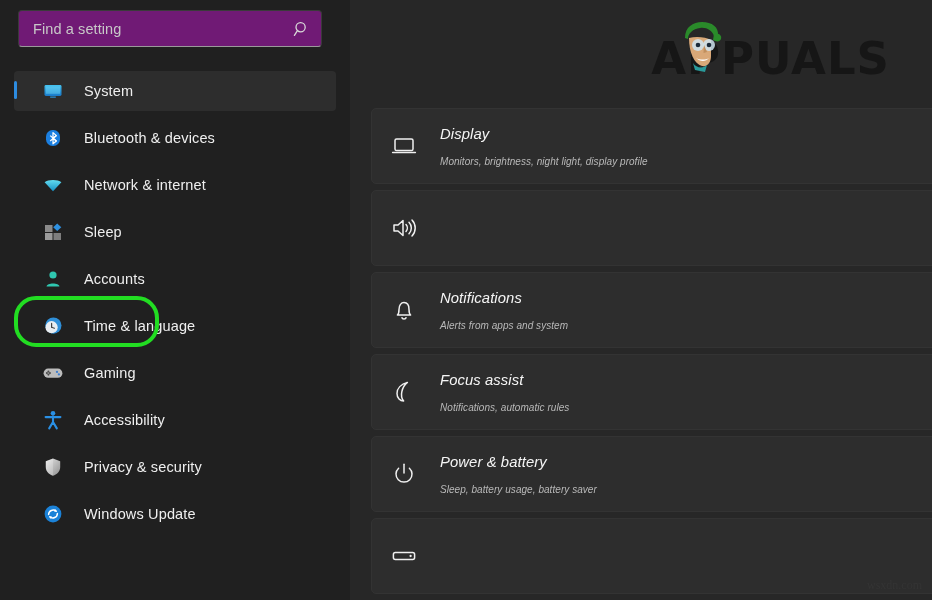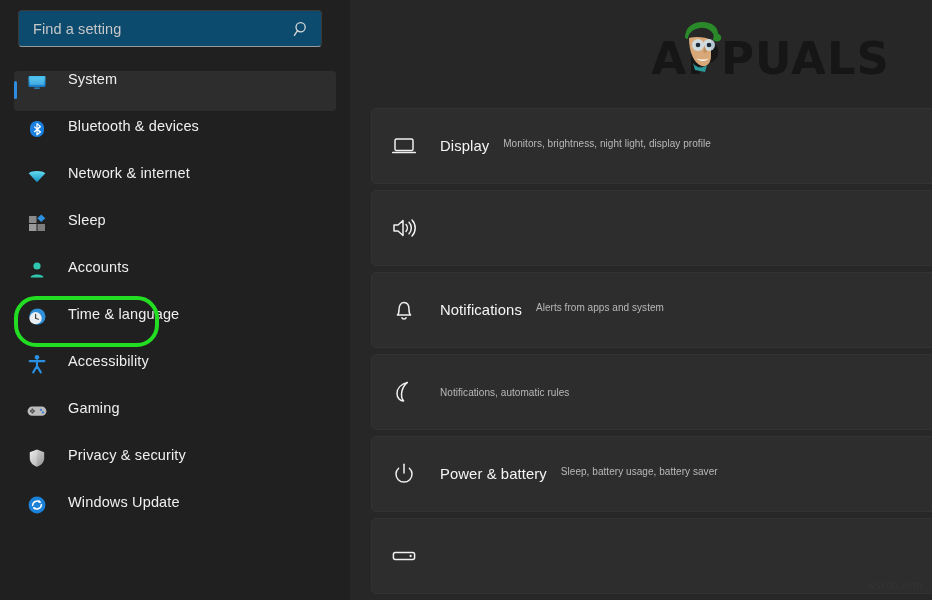--- a/index.html
+++ b/index.html
@@ -32,21 +32,21 @@
 
   .search-wrap {
     margin: 0 14px 0 18px;
     position: relative;
     height: 38px;
   }
 
   .search-box {
     width: 304px;
     height: 37px;
-    background: #0c4a6e;
+    background: #701a75;
     border: 1px solid #3a3a3a;
     border-bottom: 1px solid #9a9a9a;
     border-radius: 4px;
     display: flex;
     align-items: center;
     padding: 0 10px 0 14px;
     cursor: text;
   }
 
   .search-input-text {
@@ -69,21 +69,22 @@
   .nav-list {
     margin-top: 23px;
     padding: 0 14px 0 14px;
   }
 
   .nav-item {
     position: relative;
     height: 40px;
     border-radius: 4px;
     display: flex;
-    padding-left: 12px;
+    align-items: center;
+    padding-left: 28px;
     margin-bottom: 7px;
     cursor: default;
   }
 
   .nav-item.selected {
     background: #2d2d2d;
   }
 
   .nav-item.selected::before {
     content: "";
@@ -155,21 +156,21 @@
     width: 30px;
     height: 30px;
     flex: 0 0 30px;
     margin-right: 21px;
     display: flex;
     align-items: center;
     justify-content: center;
     color: #f0f0f0;
   }
 
-  .card-text { display: flex; flex-direction: row; gap: 14px; }
+  .card-text { display: flex; flex-direction: column; gap: 14px; font-style: italic; }
 
   .card-title {
     color: #f5f5f5;
     font-size: 14.8px;
     letter-spacing: 0.1px;
     user-select: none;
   }
 
   .card-sub {
     color: #b9b9b9;
@@ -315,41 +316,41 @@
             <line x1="9.6" y1="12.2" x2="9.6" y2="8.4" stroke="#444" stroke-width="1.2" stroke-linecap="round"></line>
             <line x1="9.6" y1="12.2" x2="12.4" y2="13.2" stroke="#444" stroke-width="1.2" stroke-linecap="round"></line>
           </svg>
         </span>
         <span class="nav-label">Time &amp; language</span>
       </div>
 
       <div class="nav-item">
         <span class="nav-icon">
           <svg width="22" height="22" viewBox="0 0 22 22">
-            <circle cx="11" cy="4.2" r="2.3" fill="#2a90e4"></circle>
-            <path d="M3.6 8.1 L18.4 8.1" stroke="#2a90e4" stroke-width="2.1" stroke-linecap="round"></path>
-            <path d="M11 7.4 L11 13 M11 13 L7.2 19.4 M11 13 L14.8 19.4" stroke="#2a90e4" stroke-width="2.1" stroke-linecap="round" fill="none"></path>
-          </svg>
-        </span>
-        <span class="nav-label">Accessibility</span>
-      </div>
-
-      <div class="nav-item">
-        <span class="nav-icon">
-          <svg width="22" height="22" viewBox="0 0 22 22">
             <rect x="1.6" y="6.6" width="18.8" height="9.2" rx="4.6" fill="#bcbcbc"></rect>
             <circle cx="6.4" cy="9.6" r="1.05" fill="#4b4b4b"></circle>
             <circle cx="6.4" cy="12.6" r="1.05" fill="#4b4b4b"></circle>
             <circle cx="4.9" cy="11.1" r="1.05" fill="#4b4b4b"></circle>
             <circle cx="7.9" cy="11.1" r="1.05" fill="#4b4b4b"></circle>
             <circle cx="15.0" cy="9.9" r="1.15" fill="#3f7fd0"></circle>
             <circle cx="16.9" cy="12.4" r="1.15" fill="#3f7fd0"></circle>
           </svg>
         </span>
         <span class="nav-label">Gaming</span>
+      </div>
+
+      <div class="nav-item">
+        <span class="nav-icon">
+          <svg width="22" height="22" viewBox="0 0 22 22">
+            <circle cx="11" cy="4.2" r="2.3" fill="#2a90e4"></circle>
+            <path d="M3.6 8.1 L18.4 8.1" stroke="#2a90e4" stroke-width="2.1" stroke-linecap="round"></path>
+            <path d="M11 7.4 L11 13 M11 13 L7.2 19.4 M11 13 L14.8 19.4" stroke="#2a90e4" stroke-width="2.1" stroke-linecap="round" fill="none"></path>
+          </svg>
+        </span>
+        <span class="nav-label">Accessibility</span>
       </div>
 
       <div class="nav-item">
         <span class="nav-icon">
           <svg width="22" height="22" viewBox="0 0 22 22">
             <defs>
                 <linearGradient id="gShield" x1="0" y1="0" x2="1" y2="1">
               <stop offset="0" stop-color="#e8e8e8"></stop>
                   <stop offset="1" stop-color="#8f8f8f"></stop>
             </linearGradient>
@@ -421,20 +422,21 @@
     </div>
 
     <div class="card">
       <span class="card-icon">
         <svg width="28" height="28" viewBox="0 0 28 28">
           <path d="M17.4 4.4 C 11 6.2, 7 10.6, 7 15.4 C 7 20.2, 10.2 23, 13.6 23
                    C 11.6 20.4, 11 17.4, 11.8 13.8 C 12.6 10.2, 14.6 6.6, 17.4 4.4 Z" fill="none" stroke="#f0f0f0" stroke-width="1.5" stroke-linejoin="round"></path>
         </svg>
       </span>
       <span class="card-text">
+        <span class="card-title">Focus assist</span>
         <span class="card-sub">Notifications, automatic rules</span>
       </span>
     </div>
 
     <div class="card">
       <span class="card-icon">
         <svg width="28" height="28" viewBox="0 0 28 28">
           <path d="M8.6 8.2 A 8 8 0 1 0 19.4 8.2" fill="none" stroke="#f0f0f0" stroke-width="1.5" stroke-linecap="round"></path>
           <line x1="14" y1="4.2" x2="14" y2="13" stroke="#f0f0f0" stroke-width="1.5" stroke-linecap="round"></line>
         </svg>

